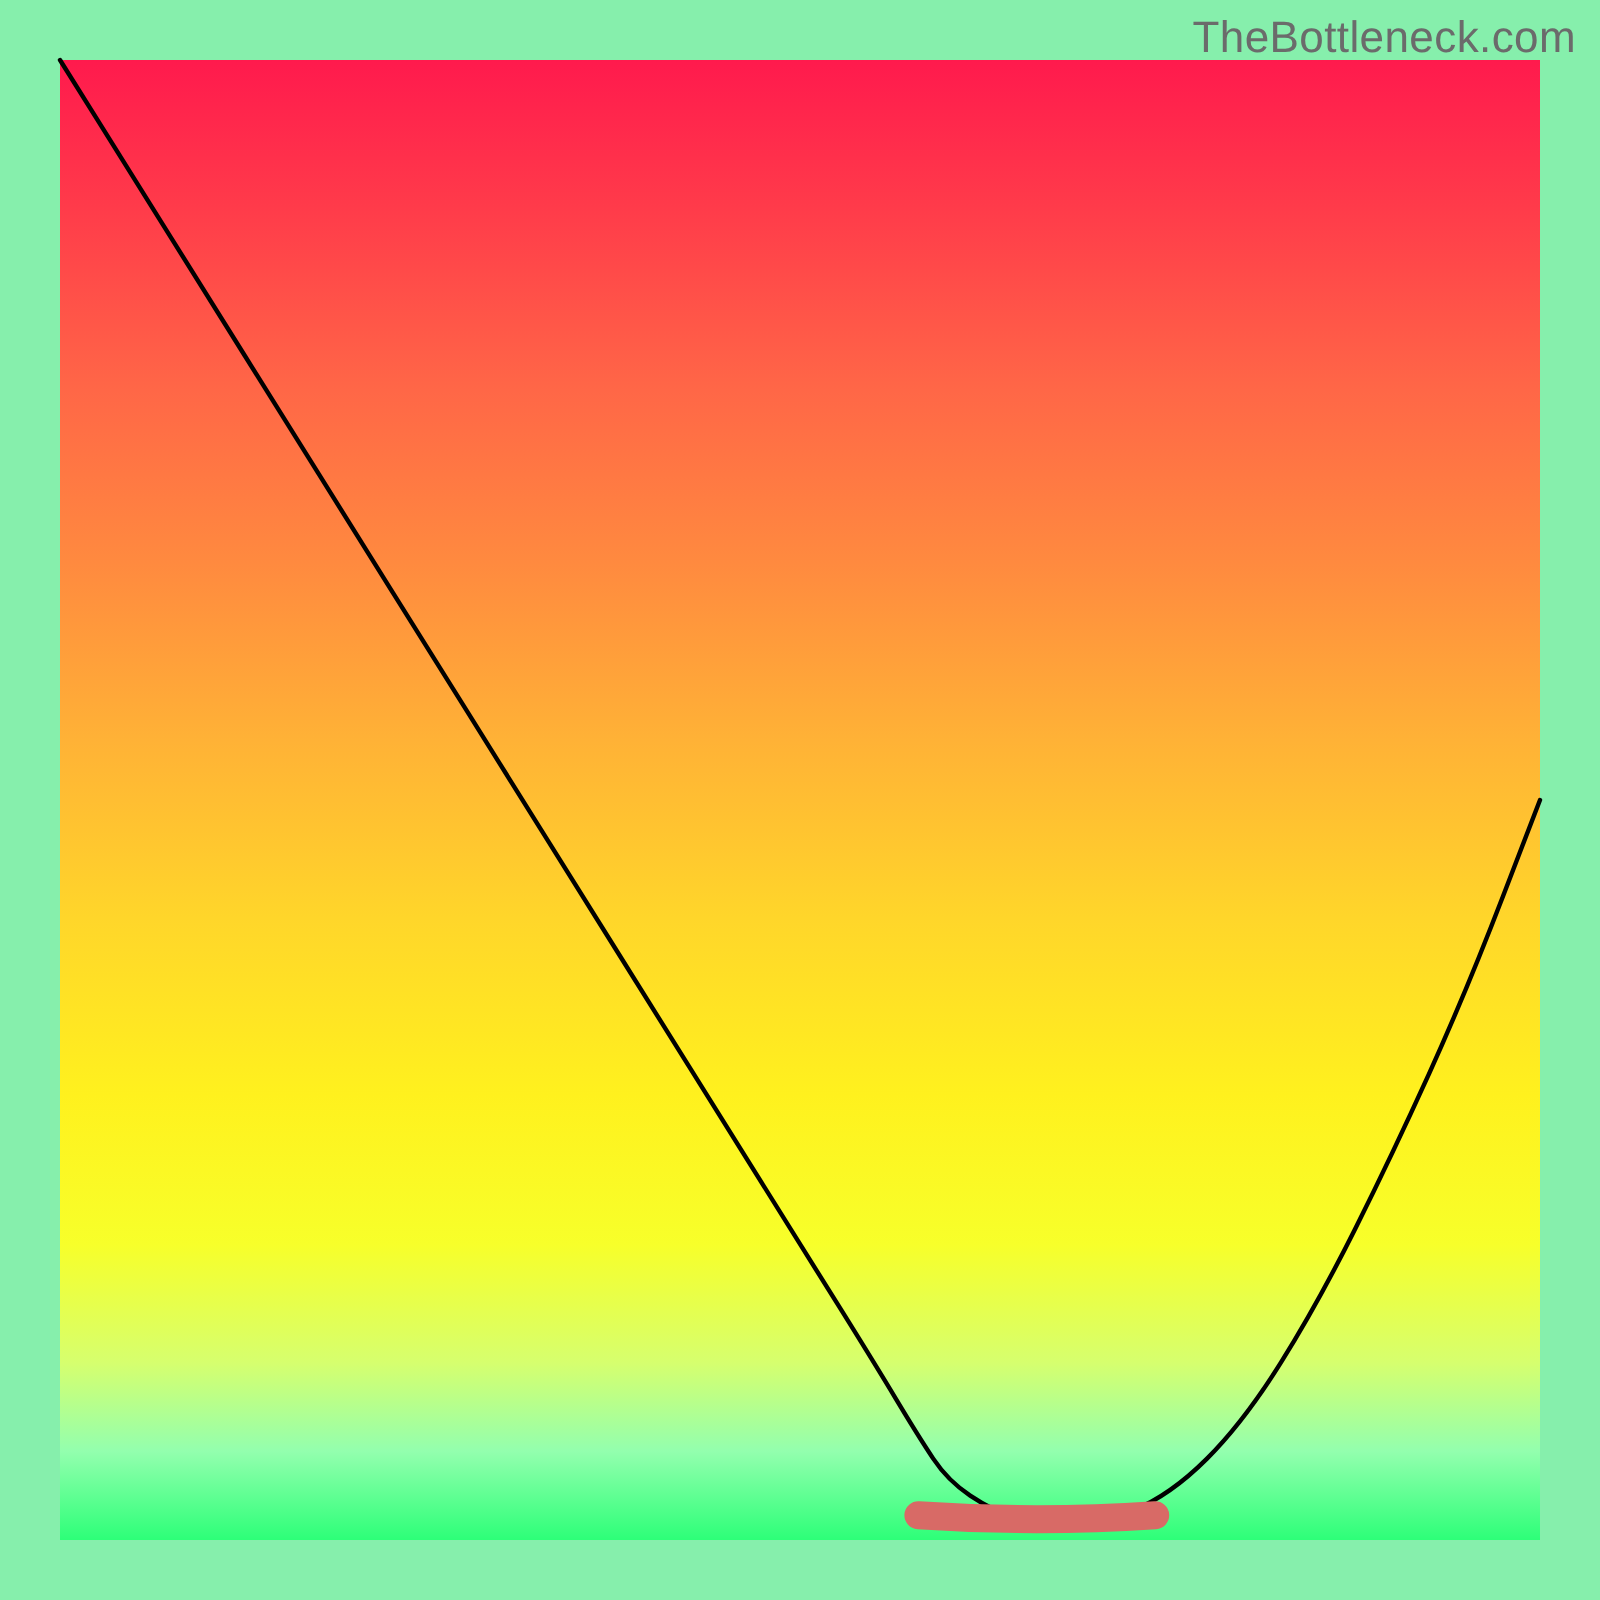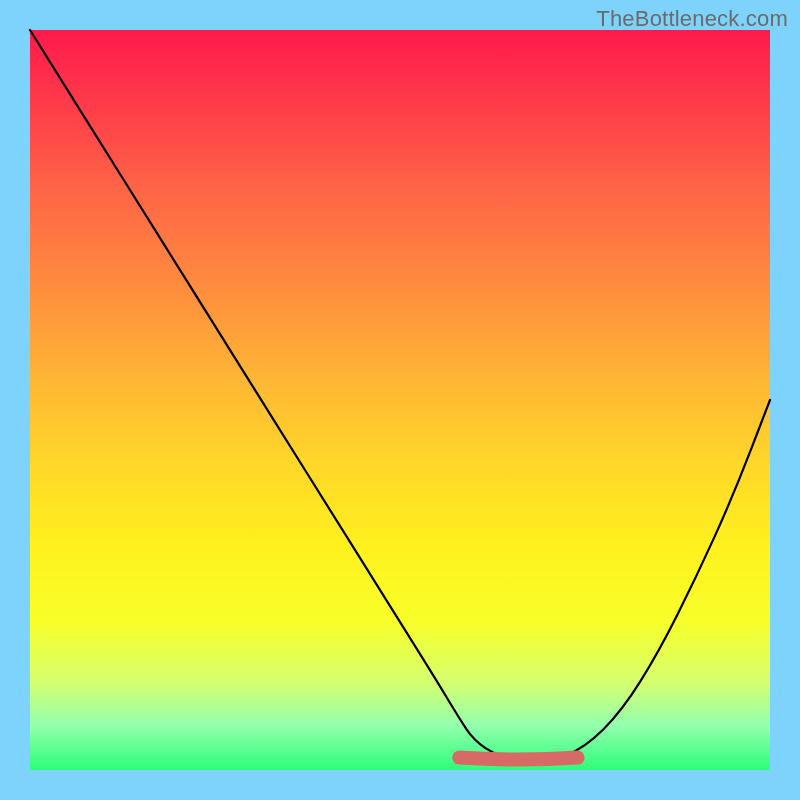--- a/index.html
+++ b/index.html
@@ -10,21 +10,21 @@
     background: #000;
     overflow: hidden;
     font-family: Arial, Helvetica, sans-serif;
   }
   .frame {
     position: absolute;
     left: 0;
     top: 0;
     width: 800px;
     height: 800px;
-    background: #7dd3fc;
+    background: #86efac;
   }
   .plot-area {
     position: absolute;
     left: 30px;
     top: 30px;
     width: 740px;
     height: 740px;
     background: linear-gradient(to bottom,
       #ff1a4d 0%,
       #ff3b4a 10%,

